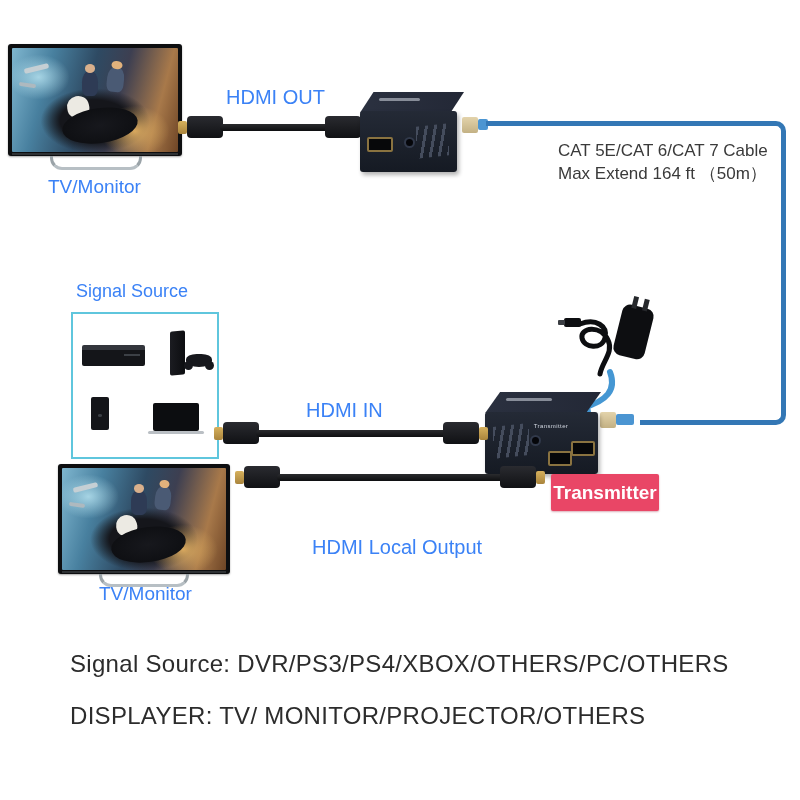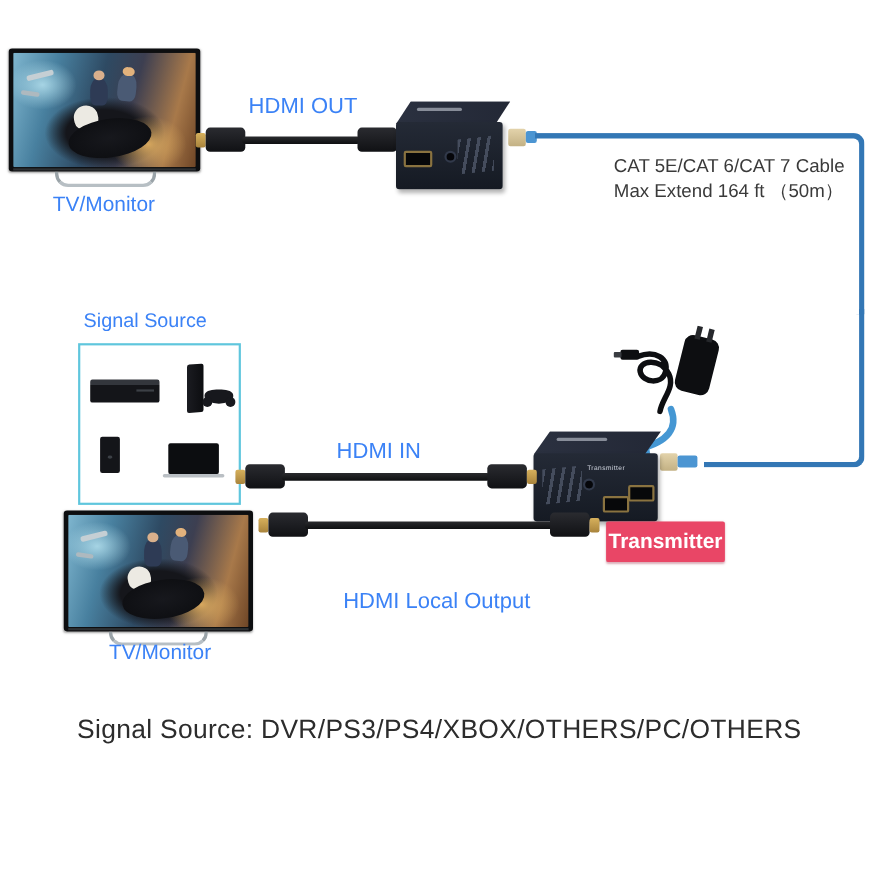--- a/index.html
+++ b/index.html
@@ -188,14 +188,15 @@
       <span class="fig-captain"></span>
       <span class="fig-blond"></span>
       <span class="dog"></span>
       <span class="bike"></span>
     </div>
   </div>
   <div class="tv-stand" style="left:99px;top:574px;width:84px;height:10px;"></div>
   <div class="label" style="left:99px;top:583px;">TV/Monitor</div>
 
   <div class="footer-line" style="left:70px;top:650px;">Signal Source: DVR/PS3/PS4/XBOX/OTHERS/PC/OTHERS</div>
+  <div class="footer-line" style="left:70px;top:702px;">DISPLAYER: TV/ MONITOR/PROJECTOR/OTHERS</div>
 
 </div>
 
 </body></html>

